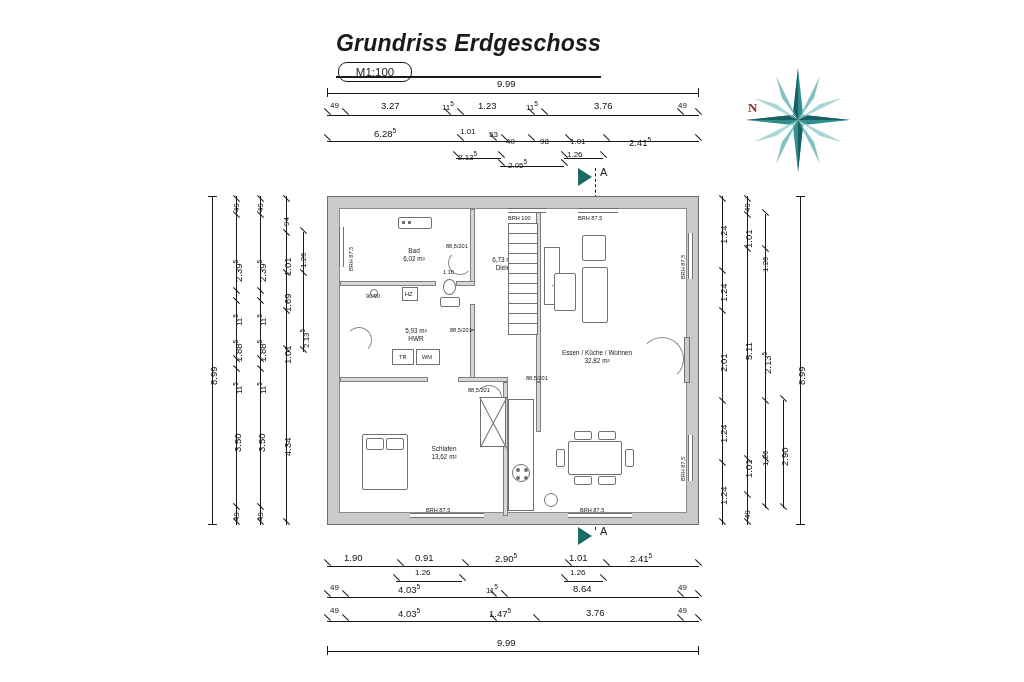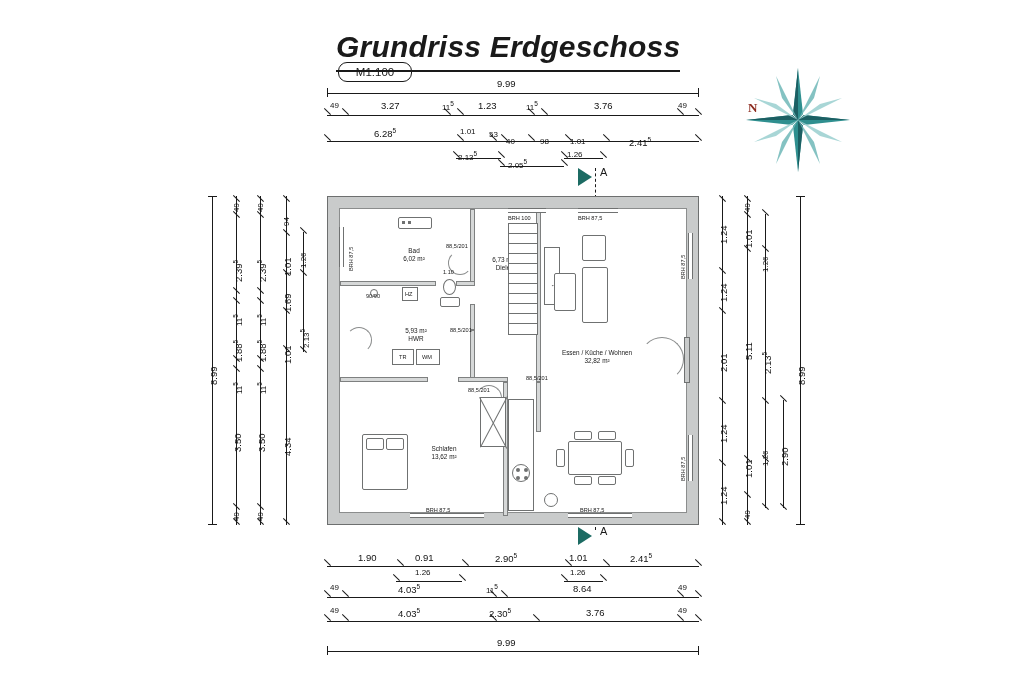--- a/index.html
+++ b/index.html
@@ -17,26 +17,26 @@
   }
   .page {
     position: absolute;
     left: 0; top: 0;
     width: 1024px; height: 682px;
   }
   
   #title {
     position: absolute;
     left: 336px; top: 30px;
-    font-size: 30px;
+    font-size: 23px;
     font-style: italic;
     font-weight: bold;
     letter-spacing: 0.2px;
     border-bottom: 2px solid #1a1a1a;
-    padding-bottom: 6px;
+    padding-bottom: 19px;
     white-space: nowrap;
   }
   #scale-badge {
     position: absolute;
     left: 338px; top: 62px;
     width: 72px; height: 18px;
     border: 1.2px solid #1a1a1a;
     border-radius: 9px;
     font-size: 11.5px;
     line-height: 18px;
@@ -375,21 +375,21 @@
   <div class="sect-tri" style="left:578px; top:527px; border-top:9px solid transparent; border-bottom:9px solid transparent; border-left:14px solid #1c6b63;"></div>
   <div class="sect-label" style="left:600px; top:525px;">A</div>
 
   <div class="dim-line" style="left:327px; top:566px; width:372px;"></div>
   <div class="tick" style="left:323px; top:562px;"></div>
   <div class="tick" style="left:396px; top:562px;"></div>
   <div class="tick" style="left:461px; top:562px;"></div>
   <div class="tick" style="left:564px; top:562px;"></div>
   <div class="tick" style="left:602px; top:562px;"></div>
   <div class="tick" style="left:694px; top:562px;"></div>
-  <div class="dim-text" style="left:358px; top:552px;"><span>1.90</span></div>
+  <div class="dim-text" style="left:344px; top:552px;"><span>1.90</span></div>
   <div class="dim-text" style="left:415px; top:552px;"><span>0.91</span></div>
   <div class="dim-text" style="left:495px; top:552px;"><span>2.90</span><sup>5</sup></div>
   <div class="dim-text" style="left:569px; top:552px;"><span>1.01</span></div>
   <div class="dim-text" style="left:630px; top:552px;"><span>2.41</span><sup>5</sup></div>
 
   <div class="dim-line" style="left:396px; top:581px; width:66px;"></div>
   <div class="dim-line" style="left:564px; top:581px; width:39px;"></div>
   <div class="tick" style="left:392px; top:577px;"></div>
   <div class="tick" style="left:458px; top:577px;"></div>
   <div class="tick" style="left:560px; top:577px;"></div>
@@ -412,21 +412,21 @@
 
   <div class="dim-line" style="left:327px; top:621px; width:372px;"></div>
   <div class="tick" style="left:323px; top:617px;"></div>
   <div class="tick" style="left:341px; top:617px;"></div>
   <div class="tick" style="left:489px; top:617px;"></div>
   <div class="tick" style="left:532px; top:617px;"></div>
   <div class="tick" style="left:676px; top:617px;"></div>
   <div class="tick" style="left:694px; top:617px;"></div>
   <div class="dim-text small" style="left:330px; top:606px;"><span>49</span></div>
   <div class="dim-text" style="left:398px; top:607px;"><span>4.03</span><sup>5</sup></div>
-  <div class="dim-text" style="left:489px; top:607px;"><span>2.30</span><sup>5</sup></div>
+  <div class="dim-text" style="left:489px; top:607px;"><span>1.47</span><sup>5</sup></div>
   <div class="dim-text" style="left:586px; top:607px;"><span>3.76</span></div>
   <div class="dim-text small" style="left:678px; top:606px;"><span>49</span></div>
 
   <div class="dim-line" style="left:327px; top:651px; width:372px;"></div>
   <div class="endcap" style="left:327px; top:646px;"></div>
   <div class="endcap" style="left:698px; top:646px;"></div>
   <div class="dim-text" style="left:497px; top:637px;"><span>9.99</span></div>
 
   <div id="plan">
     <div id="plan-inner">

